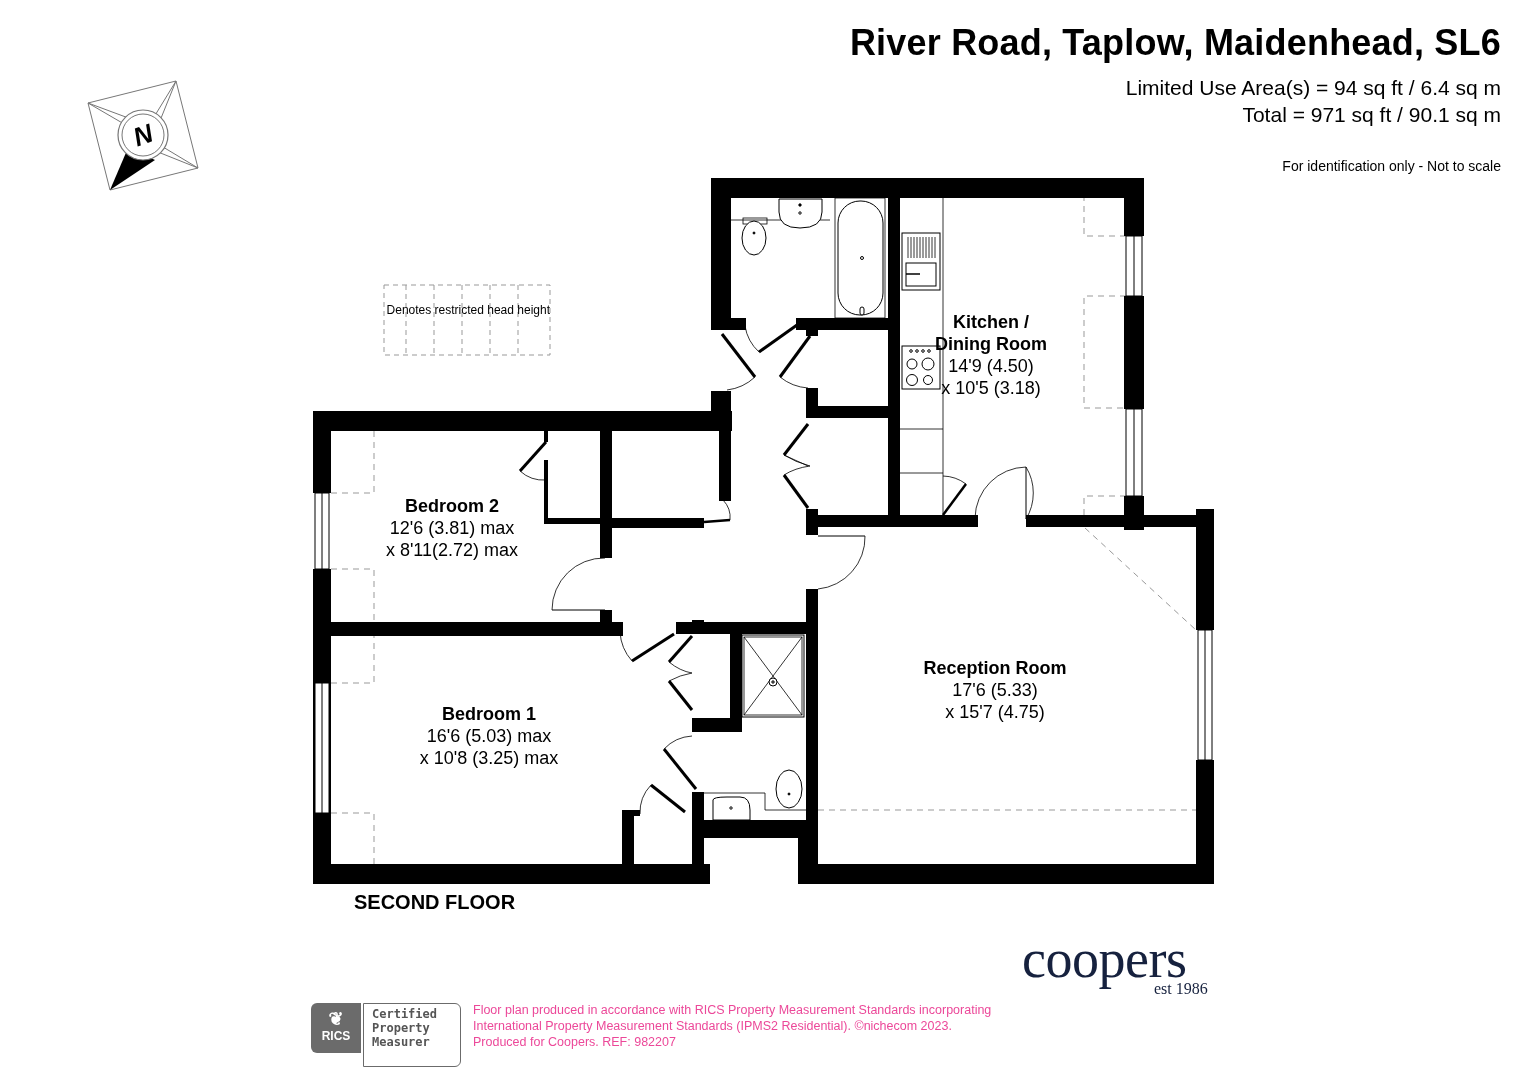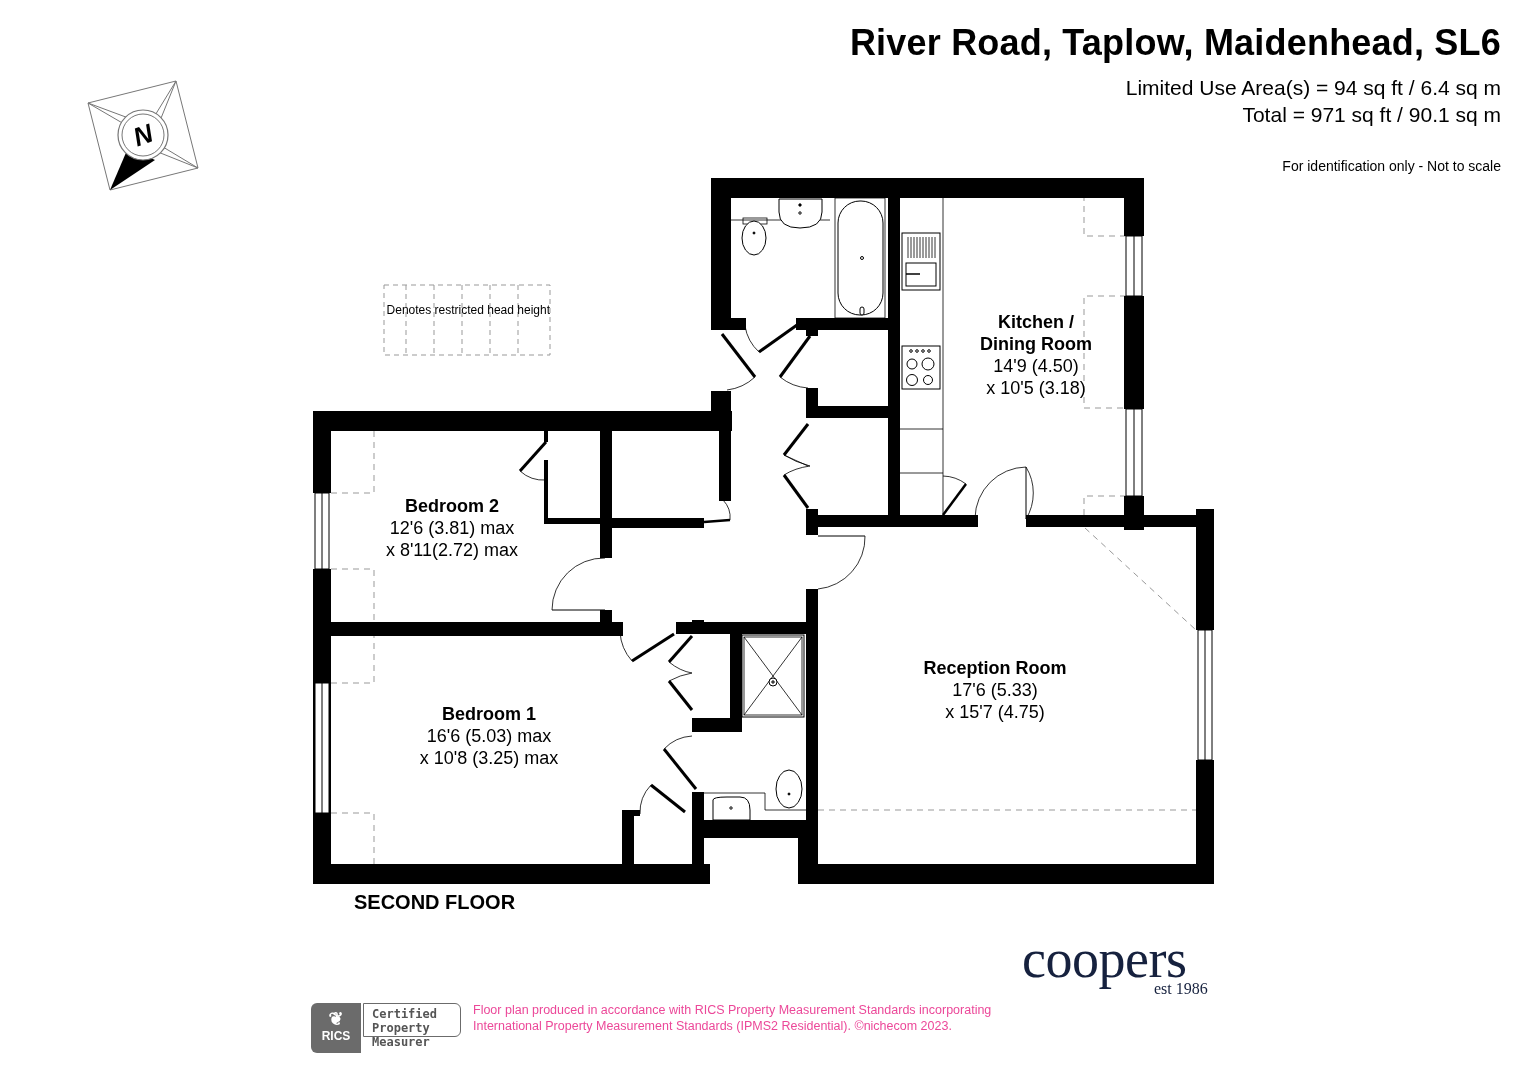--- a/index.html
+++ b/index.html
@@ -8,21 +8,21 @@
   .area-lines { position: absolute; right: 26px; top: 74px; text-align: right; font-size: 21px; line-height: 27px; }
   .disclaimer { position: absolute; right: 26px; top: 158px; font-size: 14px; text-align: center; }
   svg.plan { position: absolute; left: 0; top: 0; }
   .room-label { position: absolute; text-align: center; font-size: 18px; line-height: 22px; white-space: nowrap; transform: translateX(-50%); }
   .room-label .name { font-weight: bold; }
   .legend-text { position: absolute; left: 384px; top: 300px; width: 166px; text-align: right; font-size: 12px; font-weight: normal; line-height: 20px; }
   .floor-label { position: absolute; left: 314px; top: 891px; font-size: 20px; font-weight: bold; margin-left: 40px; }
   .rics-badge { position: absolute; left: 311px; top: 1003px; width: 152px; height: 50px; }
   .rics-dark { position: absolute; left: 0; top: 0; width: 50px; height: 50px; background: #6b6b6b; border-radius: 6px 0 0 6px; color: #fff; font-size: 12px; font-weight: bold; text-align: center; }
   .rics-dark .lion { display: block; margin-top: 6px; font-size: 18px; line-height: 20px; }
-  .rics-light { position: absolute; left: 52px; top: 0; width: 98px; height: 34px; border: 1px solid #6b6b6b; border-radius: 0 6px 6px 0; color: #555; font-family: "DejaVu Sans Mono", monospace; font-size: 12px; font-weight: bold; line-height: 14px; padding: 3px 0 0 8px; box-sizing: border-box; }
+  .rics-light { position: absolute; left: 52px; top: 0; width: 98px; height: 64px; border: 1px solid #6b6b6b; border-radius: 0 6px 6px 0; color: #555; font-family: "DejaVu Sans Mono", monospace; font-size: 12px; font-weight: bold; line-height: 14px; padding: 3px 0 0 8px; box-sizing: border-box; }
   .footer-text { position: absolute; left: 473px; top: 1002px; font-size: 12.5px; line-height: 16px; color: #ec4899; white-space: nowrap; }
   .brand { position: absolute; left: 1022px; top: 932px; color: #16213e; font-family: "Liberation Serif", serif; }
   .brand .word { font-size: 54px; line-height: 54px; letter-spacing: -0.5px; }
   .brand .est { position: absolute; left: 132px; top: 48px; font-size: 16px; white-space: nowrap; }
 </style>
 </head>
 <body>
 
 <div class="title">River Road, Taplow, Maidenhead, SL6</div>
 <div class="area-lines">
@@ -264,21 +264,21 @@
     </g>
     <g>
       <ellipse cx="789" cy="789" rx="13" ry="19"></ellipse>
       <circle cx="789" cy="794" r="1" fill="#000"></circle>
     </g>
   </g>
 </svg>
 
 <div class="legend-text">Denotes restricted head height</div>
 
-<div class="room-label" style="left:1036px; top:311px;">
+<div class="room-label" style="left:991px; top:311px;">
   <div class="name">Kitchen /</div>
   <div class="name">Dining Room</div>
   <div>14'9 (4.50)</div>
   <div>x 10'5 (3.18)</div>
 </div>
 <div class="room-label" style="left:452px; top:495px;">
   <div class="name">Bedroom 2</div>
   <div>12'6 (3.81) max</div>
   <div>x 8'11(2.72) max</div>
 </div>
@@ -302,17 +302,18 @@
   </div>
   <div class="rics-light">
     <div>Certified</div>
     <div>Property</div>
     <div>Measurer</div>
   </div>
 </div>
 <div class="footer-text">
   <div>Floor plan produced in accordance with RICS Property Measurement Standards incorporating</div>
   <div>International Property Measurement Standards (IPMS2 Residential).   ©nichecom 2023.</div>
+  <div>Produced for Coopers.    REF:  982207</div>
 </div>
 <div class="brand">
   <div class="word">coopers</div>
   <div class="est">est 1986</div>
 </div>
 
 </body></html>

